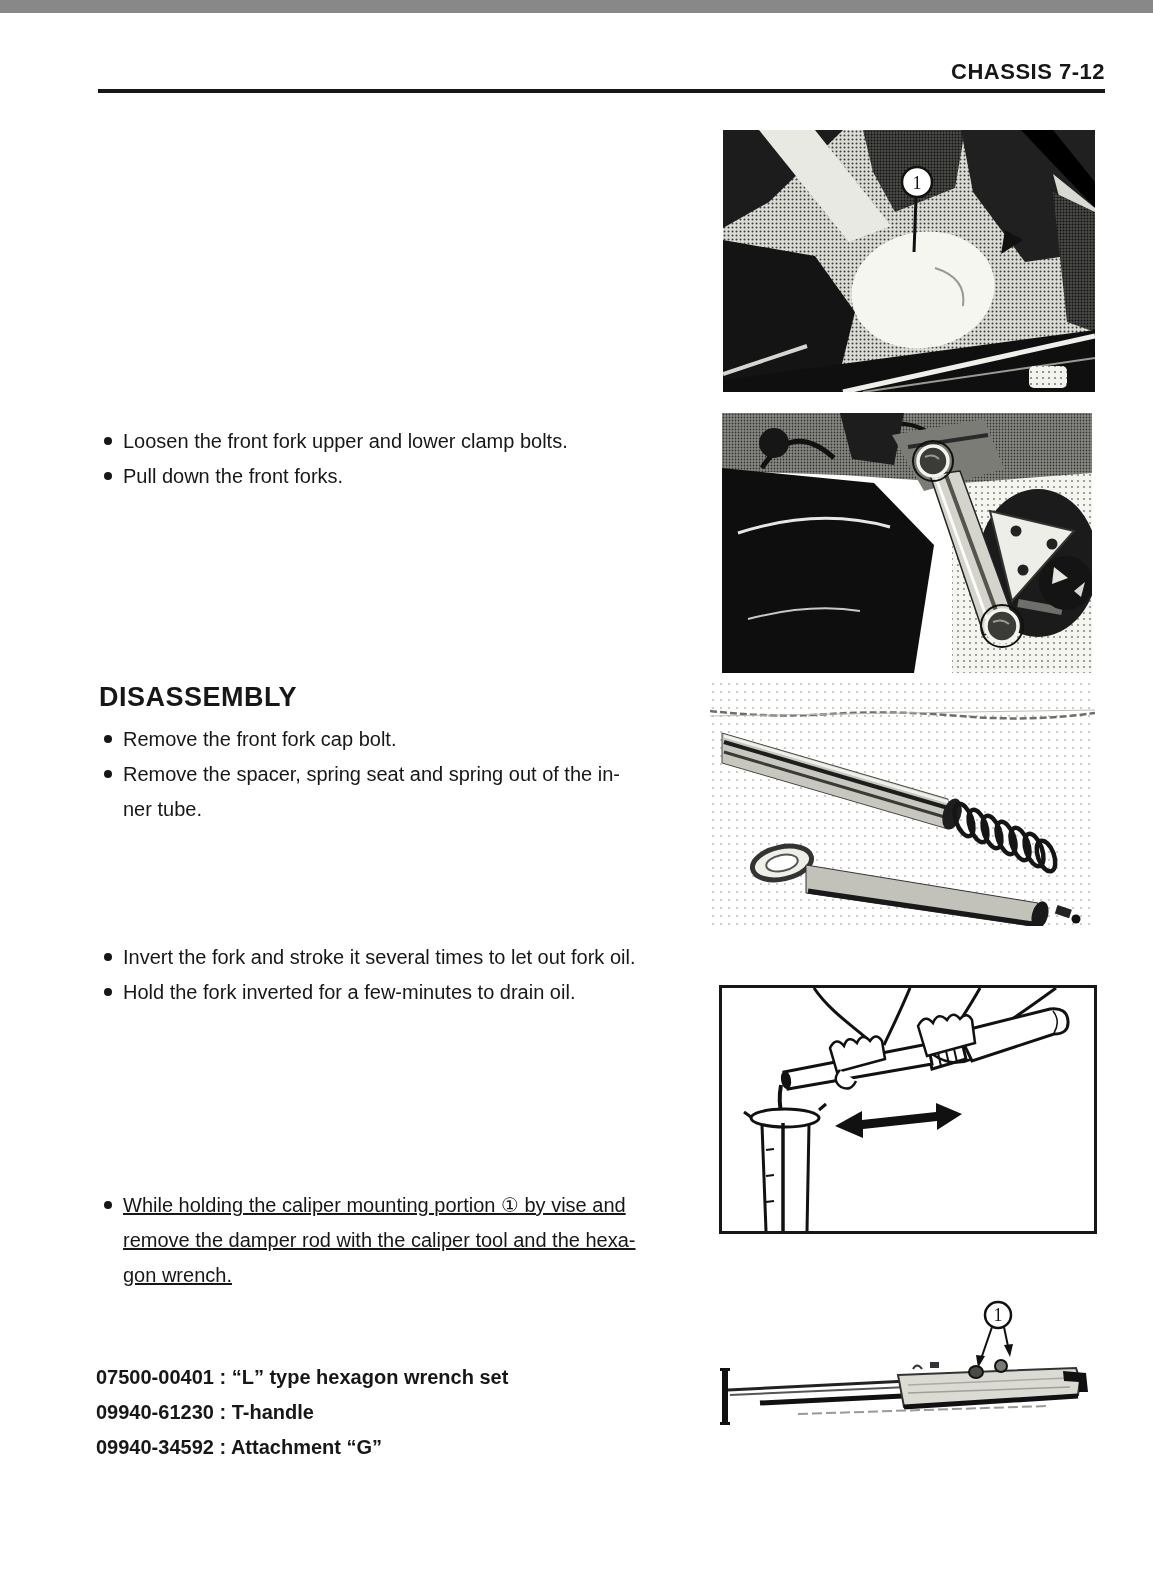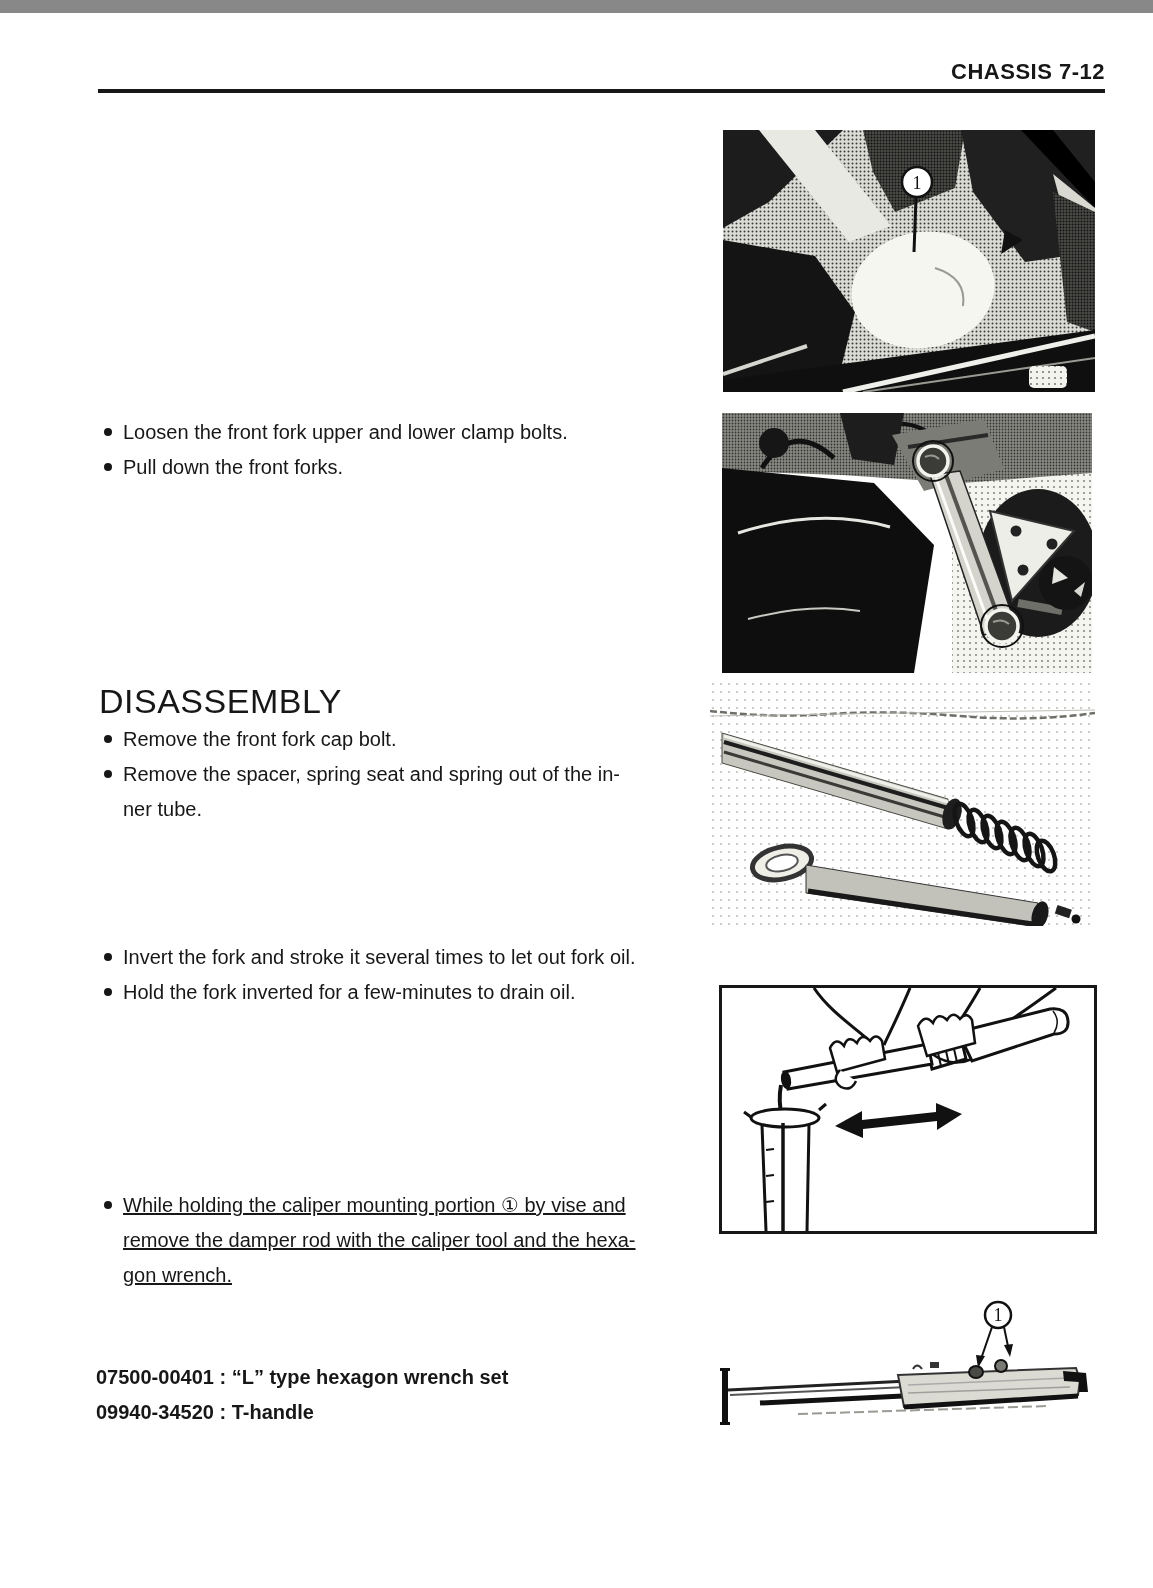--- a/index.html
+++ b/index.html
@@ -17,28 +17,28 @@
 
   .txt { font-size:20px; line-height:35px; }
   .note { position:absolute; left:103px; top:124px; width:625px; font-style:italic; }
 
   .blist { position:absolute; width:630px; }
   .bullet { position:relative; padding-left:23px; }
   .bullet::before {
     content:""; position:absolute; left:4px; top:13px;
     width:8px; height:8px; border-radius:50%; background:#171717;
   }
-  .b-clamp  { left:100px; top:402px; }
+  .b-clamp  { left:100px; top:411px; }
   .b-dis    { left:100px; top:709px; }
   .b-drain  { left:100px; top:927px; }
   .b-damper { left:100px; top:1175px;text-decoration:underline; }
 
   .h-dis {
     position:absolute; left:99px; top:669px;
-    font-size:34px; font-weight:normal; letter-spacing:0.5px;
+    font-size:27px; font-weight:bold; letter-spacing:0.5px;
   }
   .tools { position:absolute; left:96px; top:1347px; font-weight:bold; }
 
   .figure { position:absolute; }
   .figure svg { display:block; }
   .fig1 { left:723px; top:117px; }
   .fig2 { left:722px; top:400px; }
   .fig3 { left:710px; top:668px; }
   .fig4 { left:719px; top:972px; border:3px solid #171717; background:#fff; }
   .fig5 { left:708px; top:1282px; }
@@ -239,21 +239,22 @@
   <div class="blist txt b-damper">
     <div class="bullet">
       <div>While holding the caliper mounting portion ① by vise and</div>
       <div>remove the damper rod with the caliper tool and the hexa-</div>
       <div>gon wrench.</div>
     </div>
   </div>
 
   <div class="tools txt">
     <div>07500-00401 : “L” type hexagon wrench set</div>
-    <div>09940-34520 : T-handle</div>
+    <div>09940-61230 : T-handle</div>
+    <div>09940-34592 : Attachment “G”</div>
   </div>
 
   <div class="figure fig5">
     <svg width="380" height="135" viewBox="0 0 380 135">
       <rect x="14" y="75" width="6" height="53" fill="#111"></rect>
       <rect x="12" y="73" width="10" height="3" fill="#111"></rect>
       <rect x="12" y="127" width="10" height="3" fill="#111"></rect>
       <line x1="20" y1="95" x2="200" y2="86" stroke="#222" stroke-width="3"></line>
       <line x1="22" y1="100" x2="200" y2="92" stroke="#555" stroke-width="2"></line>
       <line x1="52" y1="108" x2="215" y2="100" stroke="#111" stroke-width="5"></line>

